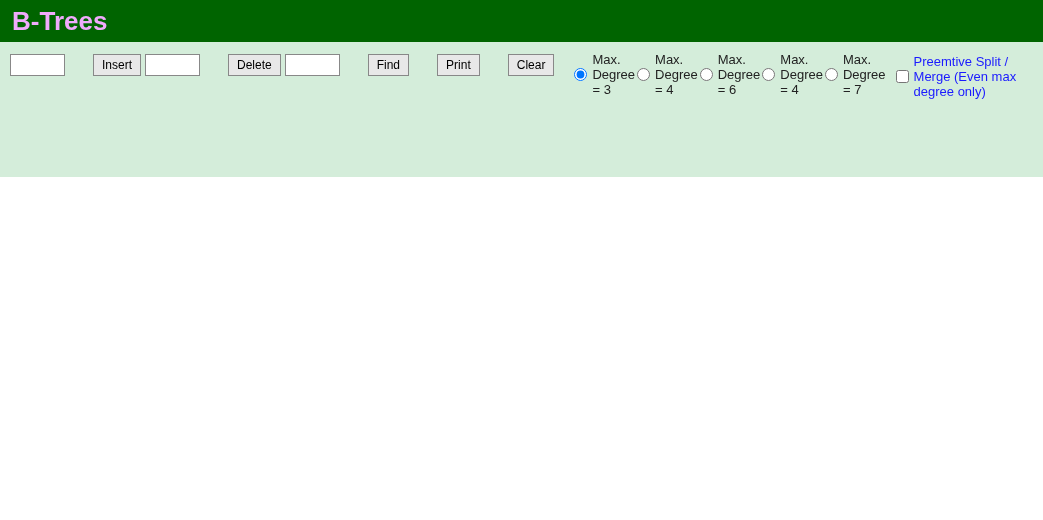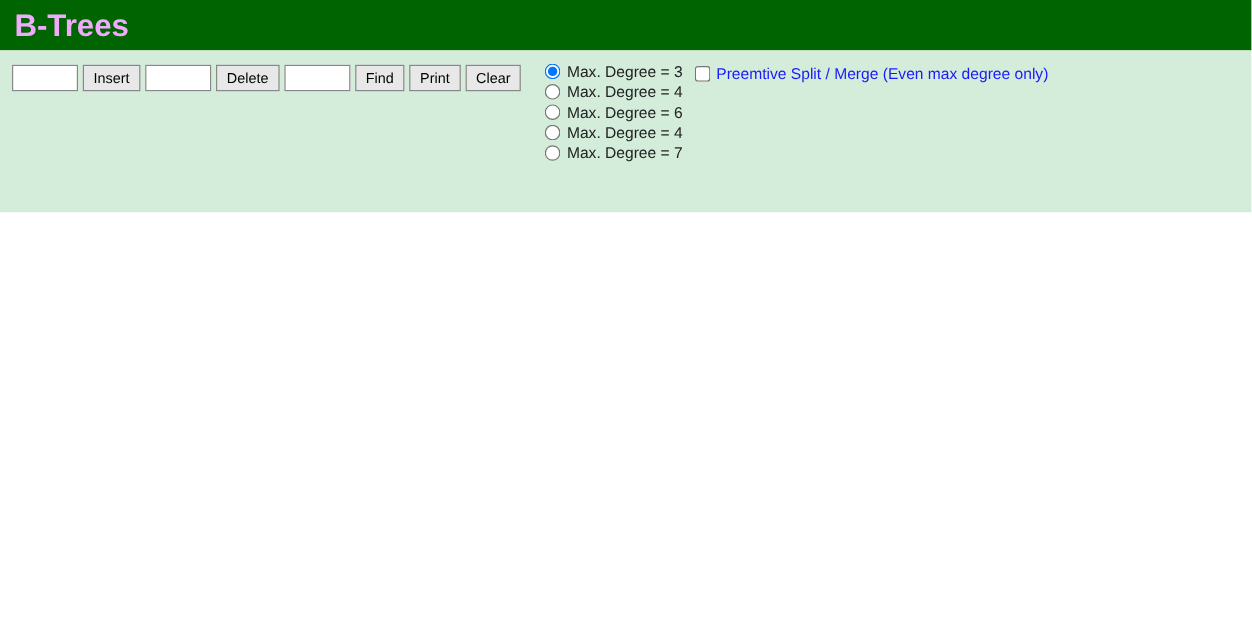--- a/index.html
+++ b/index.html
@@ -56,25 +56,26 @@
     }
 
     button {
       height: 22px;
       padding: 0 8px;
       font-size: 12px;
       border: 1px solid #888;
       background: #e8e8e8;
       cursor: pointer;
       font-family: Arial, sans-serif;
+      margin-left: 24px;
     }
 
     #radio-section {
       display: flex;
-      flex-direction: column;
+      flex-direction: row;
       gap: 2px;
       padding-top: 2px;
       margin-left: 20px;
     }
 
     .radio-row {
       display: flex;
       align-items: center;
       gap: 5px;
       font-size: 13px;

